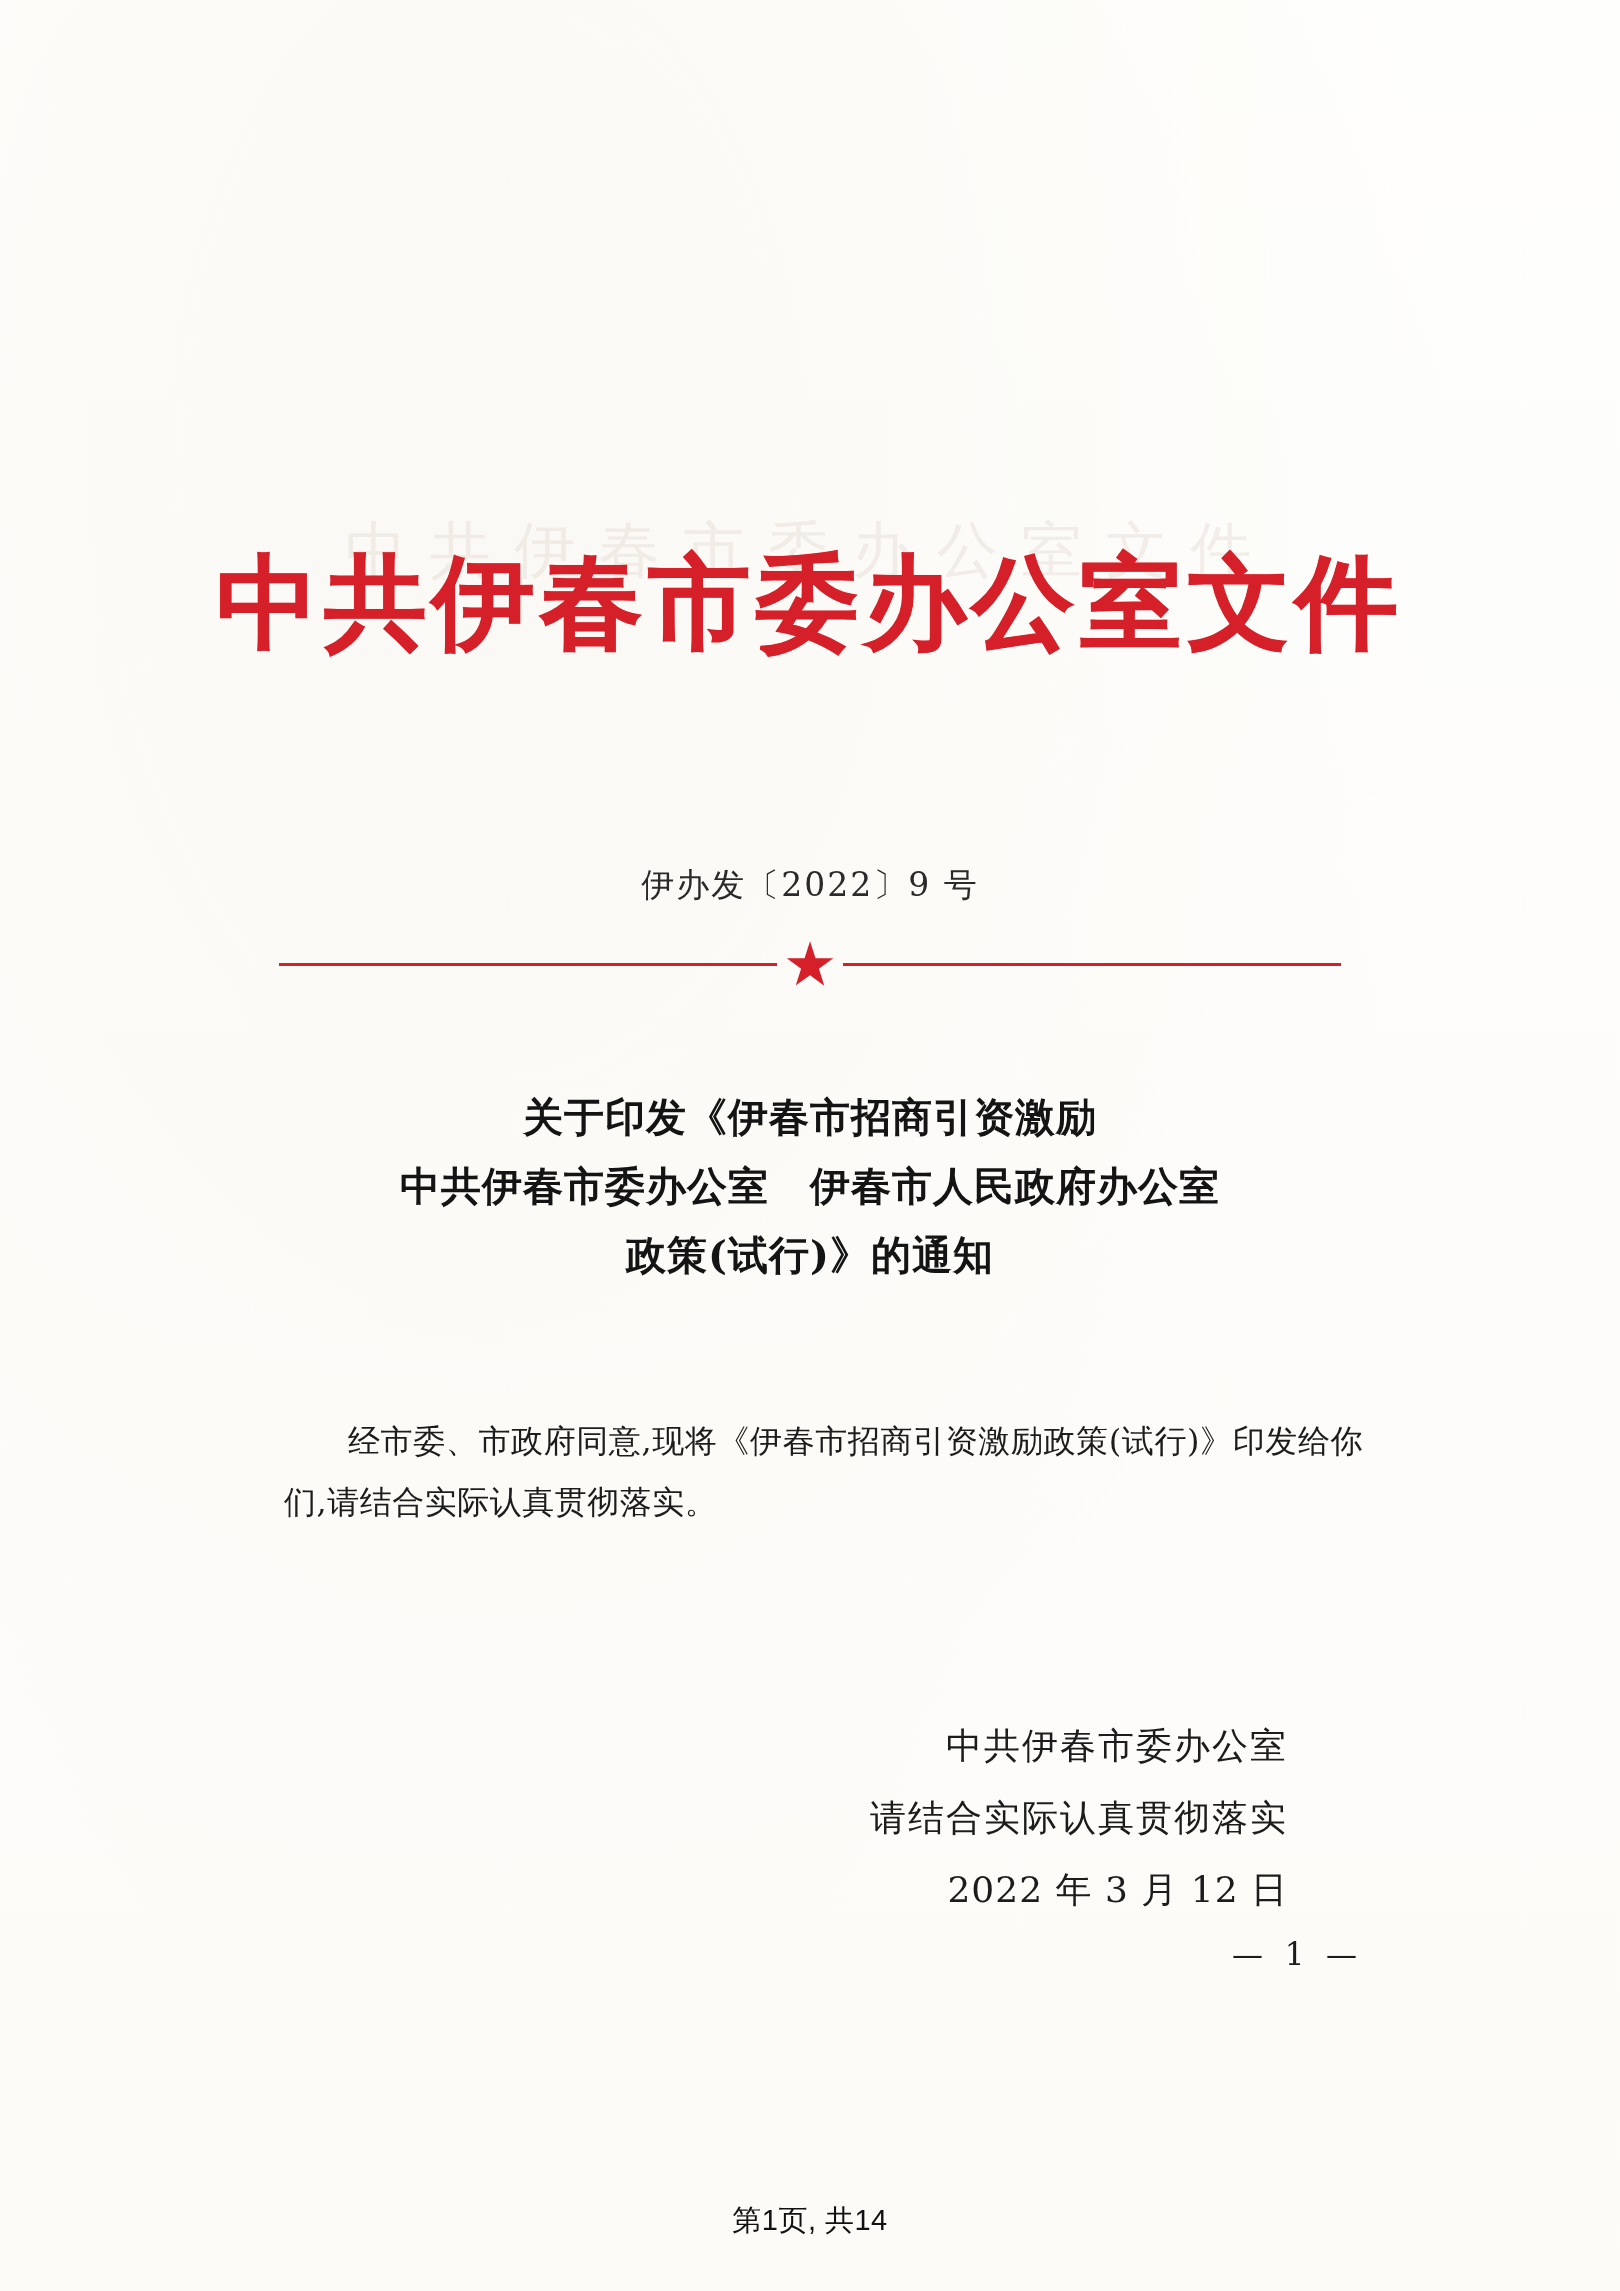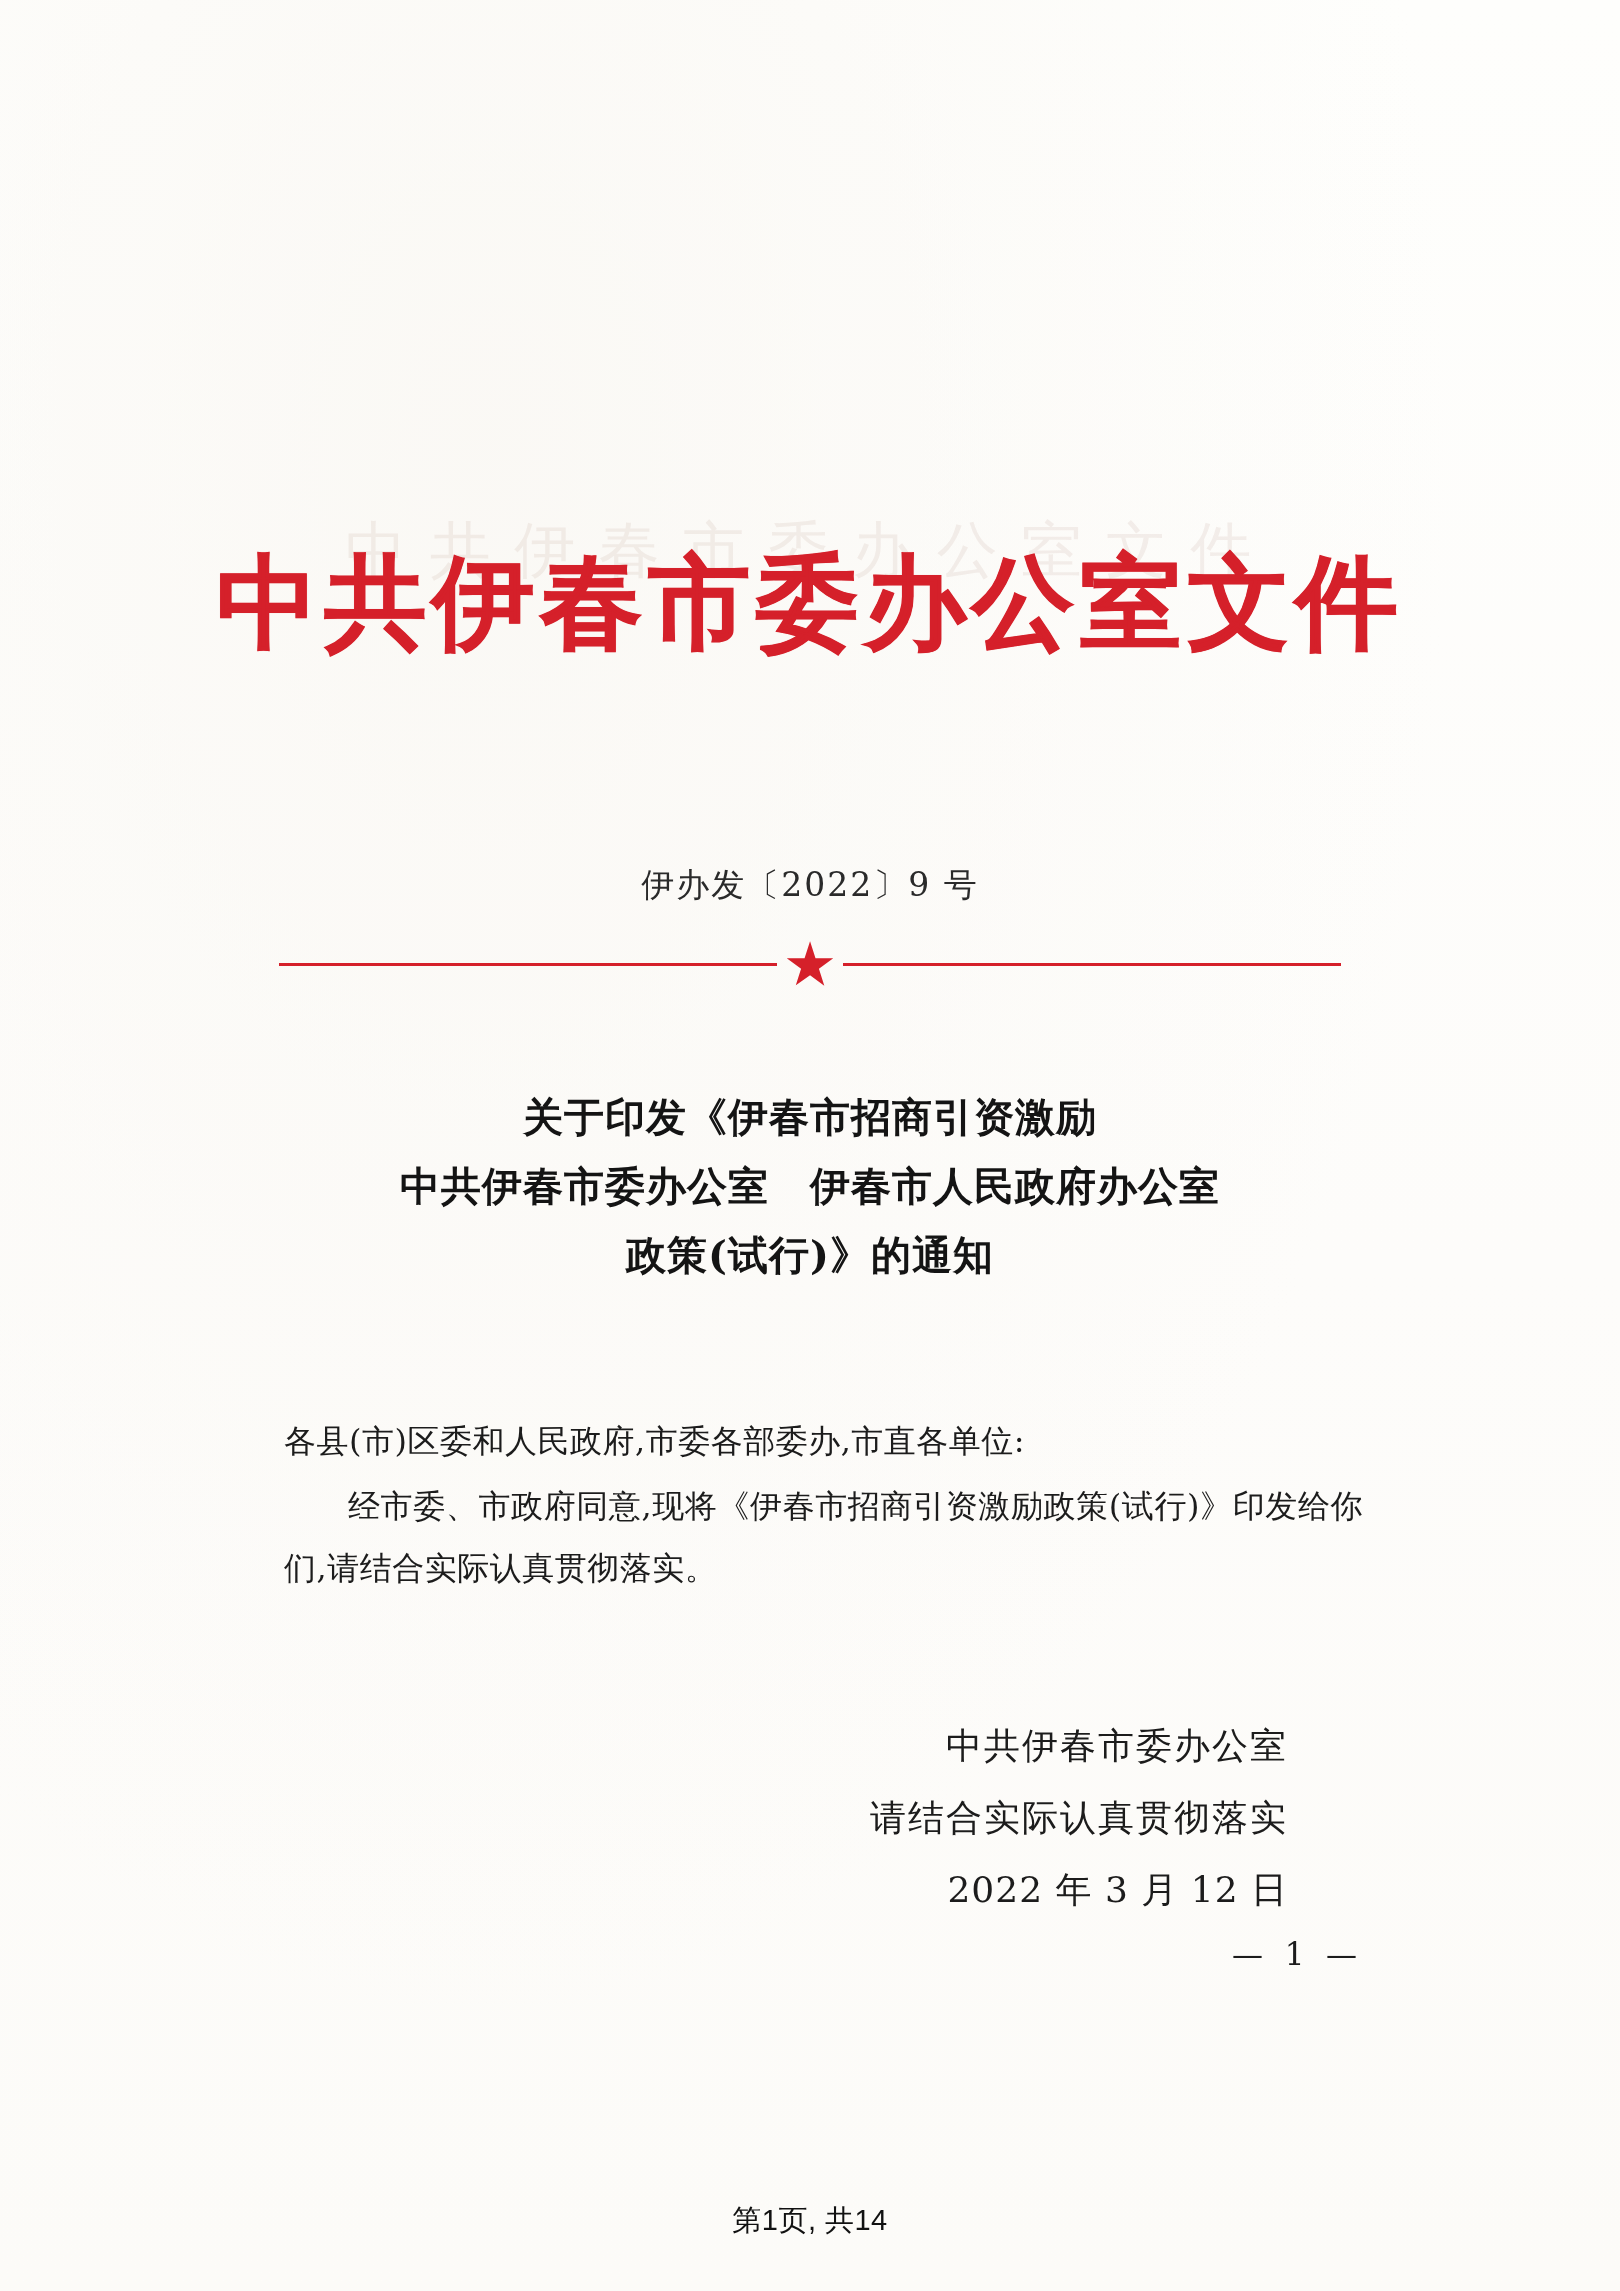--- a/index.html
+++ b/index.html
@@ -202,21 +202,20 @@
     <div class="rule-line right"></div>
   </div>
 
   <div class="title-block">
     <div>关于印发《伊春市招商引资激励</div>
     <div>中共伊春市委办公室　伊春市人民政府办公室</div>
     <div>政策(试行)》的通知</div>
   </div>
 
   <div class="body-block">
-    <p>各县(市)区委和人民政府,市委各部委办,市直各单位:</p>
     <p class="indent2">经市委、市政府同意,现将《伊春市招商引资激励政策(试行)》印发给你们,请结合实际认真贯彻落实。</p>
   </div>
 
   <div class="signature">
     <div>中共伊春市委办公室</div>
     <div>请结合实际认真贯彻落实</div>
     <div class="date">2022 年 3 月 12 日</div>
   </div>
 
   <div class="doc-page-num">— 1 —</div>

